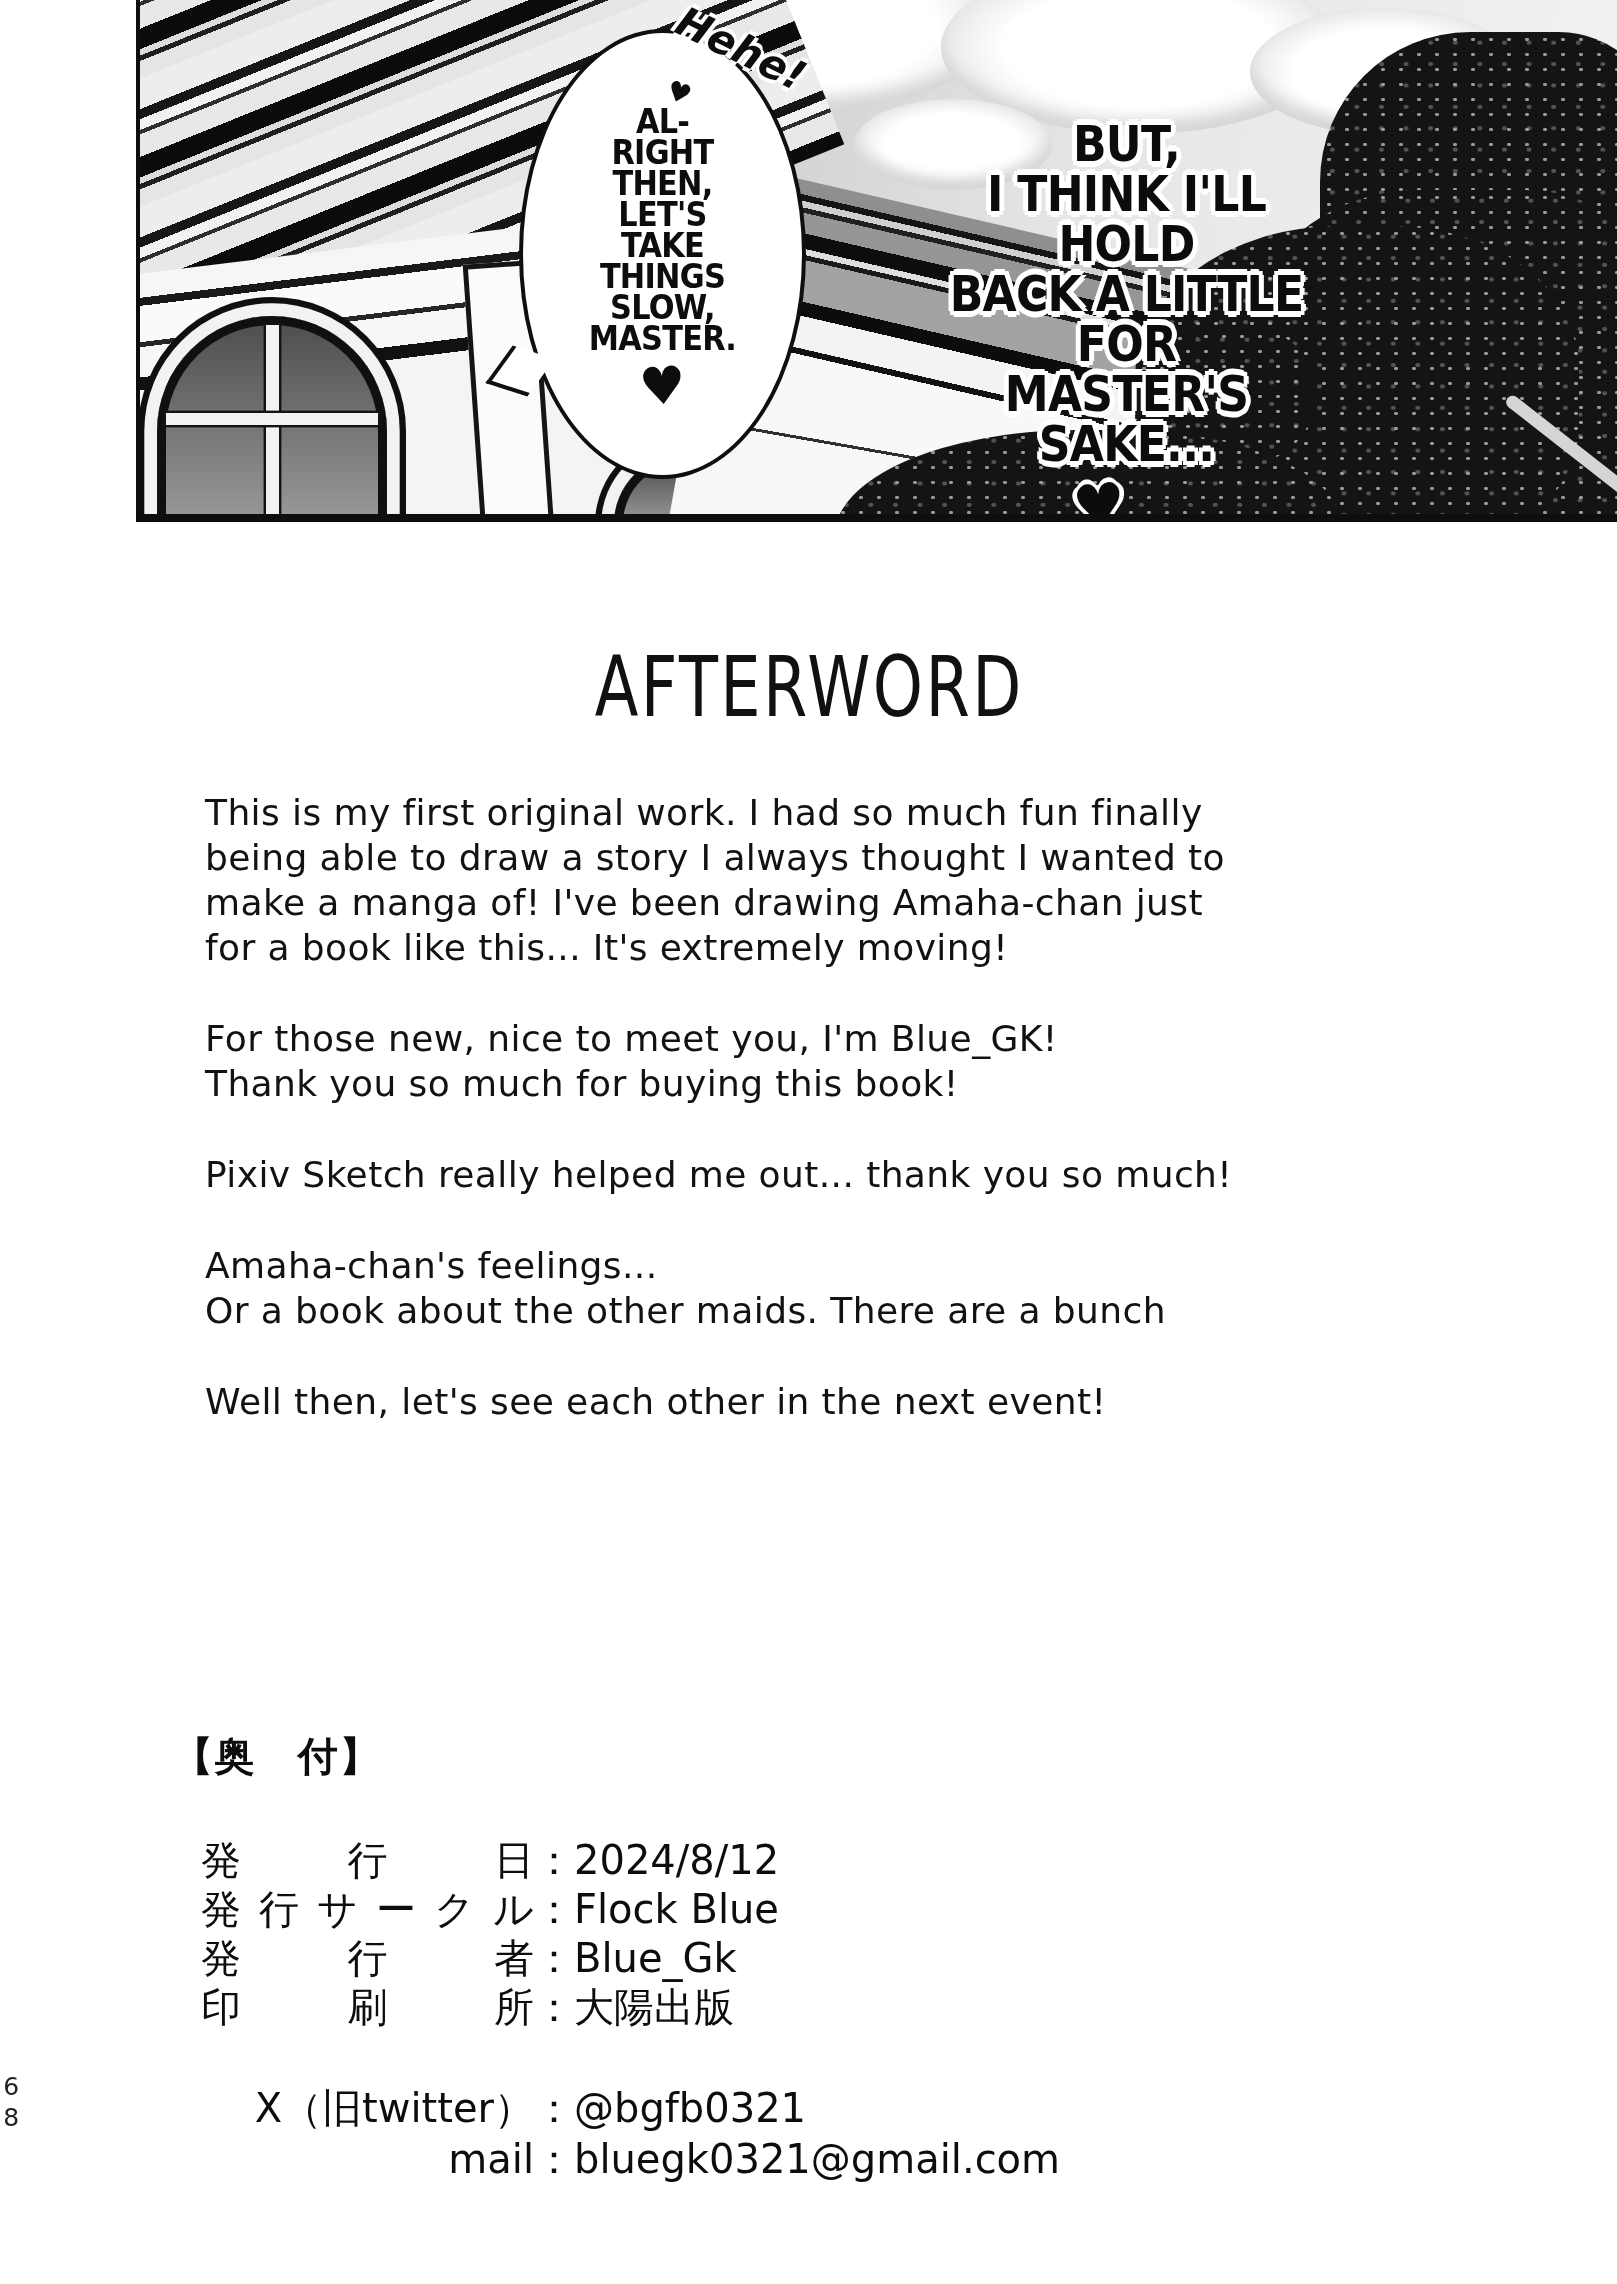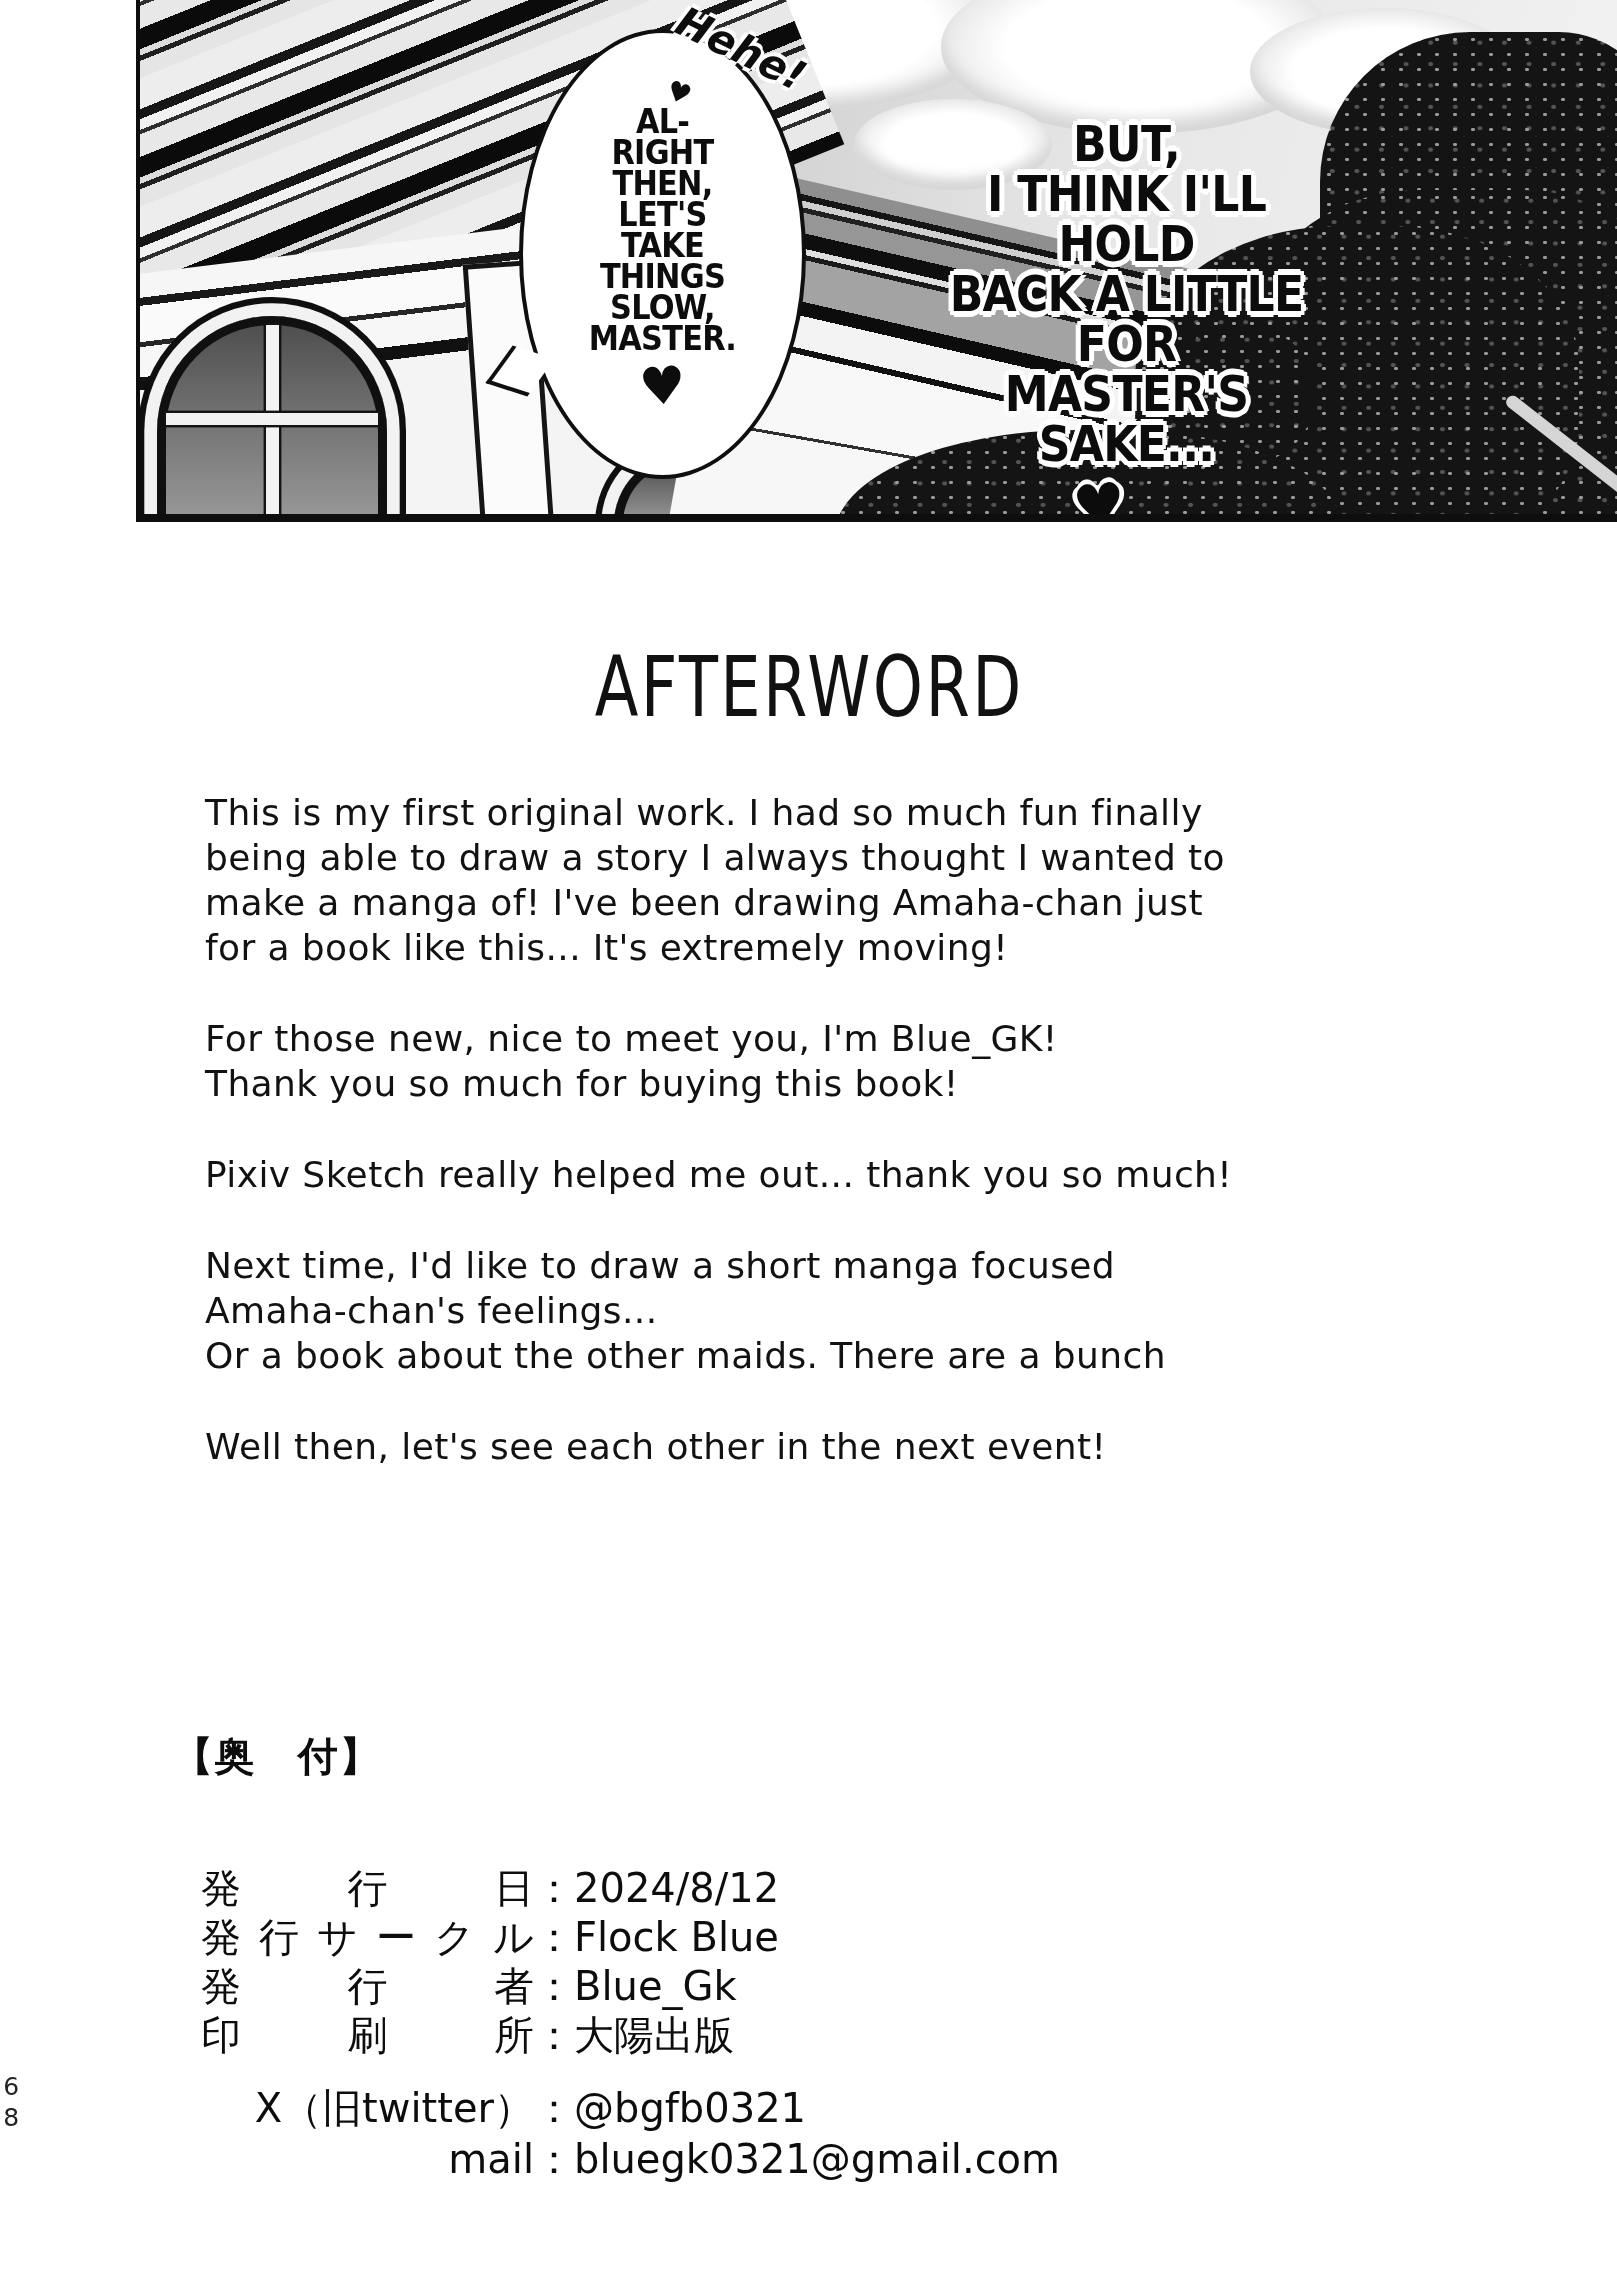--- a/index.html
+++ b/index.html
@@ -141,21 +141,21 @@
   .afterword-body{
     position:absolute;left:205px;top:790px;width:1364px;
     font-size:36px;line-height:45px;letter-spacing:0.4px;color:#121212;
   }
   .afterword-body p{margin:0 0 46px 0;}
   .afterword-body p:last-child{margin-bottom:0;}
   .afterword-body .t-line{display:block;white-space:nowrap;}
   
   .colophon{position:absolute;left:173px;top:1729px;}
   .colophon-heading{font-size:40px;font-weight:bold;letter-spacing:1.6px;color:#0d0d0d;}
-  .colophon-rows{margin:80px 0 0 28px;font-size:40px;line-height:49px;color:#0d0d0d;}
+  .colophon-rows{margin:52px 0 0 28px;font-size:40px;line-height:49px;color:#0d0d0d;}
   .c-row{white-space:nowrap;}
   .c-label{display:inline-block;width:333px;text-align:justify;text-align-last:justify;}
   .c-colon{display:inline-block;}
   .c-value{display:inline-block;}
   .contacts{position:absolute;left:201px;top:2083px;font-size:40px;line-height:51px;color:#0d0d0d;}
   .ct-label{display:inline-block;width:333px;text-align:right;}
 </style>
 </head>
 <body>
 
@@ -227,21 +227,20 @@
     <span class="t-line">for a book like this... It's extremely moving!</span>
   </p>
   <p>
     <span class="t-line">For those new, nice to meet you, I'm Blue_GK!</span>
     <span class="t-line">Thank you so much for buying this book!</span>
   </p>
   <p>
     <span class="t-line">Pixiv Sketch really helped me out... thank you so much!</span>
   </p>
   <p>
-    <span class="t-line">Next time, I'd like to draw a short manga focused</span>
     <span class="t-line">Amaha-chan's feelings...</span>
     <span class="t-line">Or a book about the other maids. There are a bunch</span>
   </p>
   <p>
     <span class="t-line">Well then, let's see each other in the next event!</span>
   </p>
 </div>
 
 <div class="colophon">
   <div class="colophon-heading">【奥　付】</div>

